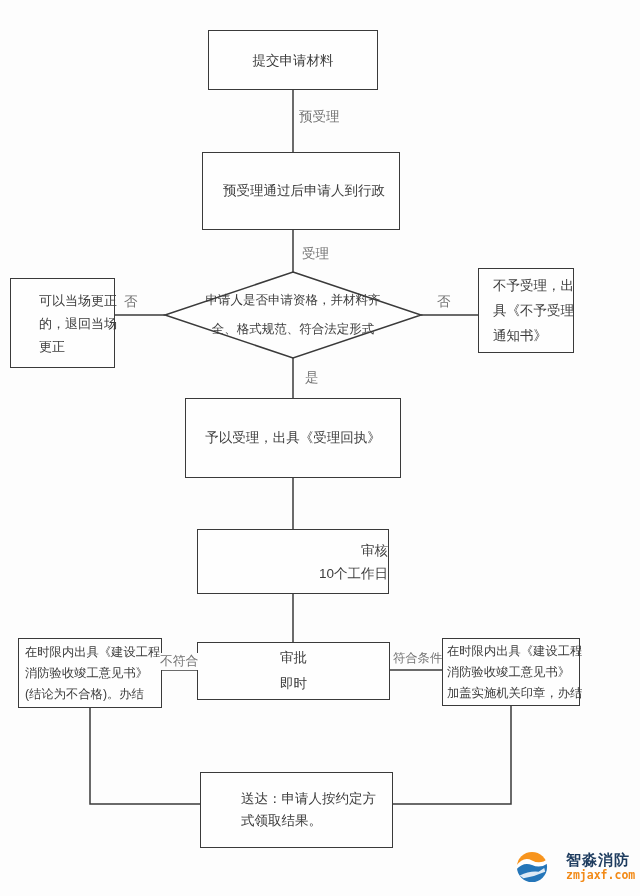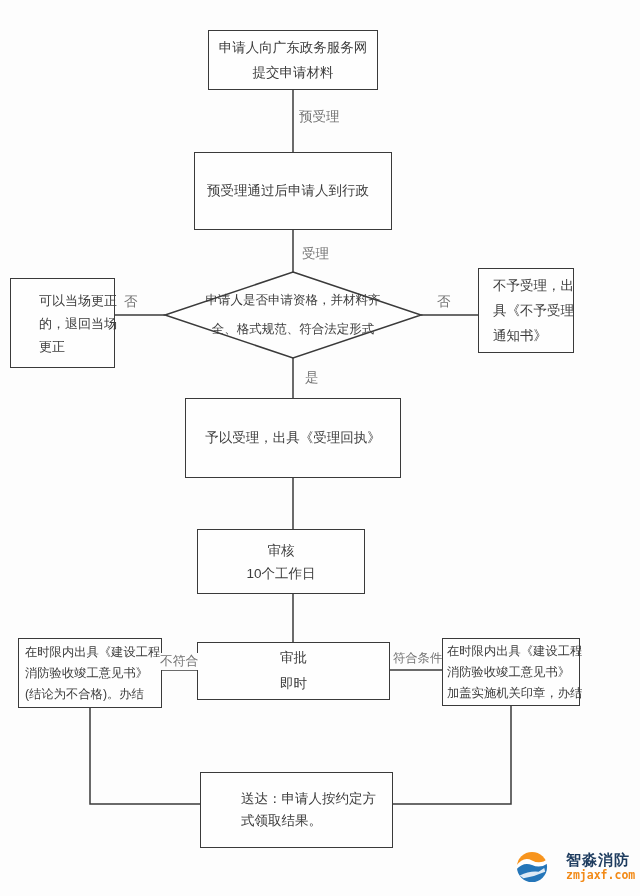--- a/index.html
+++ b/index.html
@@ -10,26 +10,26 @@
   svg.wires{position:absolute;left:0;top:0;width:640px;height:896px;}
   .box{
     position:absolute;background:#fefefe;border:1.5px solid #3a3a3a;
     box-sizing:border-box;display:flex;flex-direction:column;justify-content:center;
   }
   .box .ln{white-space:nowrap;}
   .elabel{position:absolute;white-space:nowrap;font-size:13.5px;color:#737373;}
 
   
   #n-submit-online{left:208px;top:30px;width:170px;height:60px;font-size:13.5px;line-height:25px;text-align:center;}
-  #n-submit-paper{left:194px;top:152px;width:198px;height:78px;font-size:13.5px;line-height:30px;padding-left:12px;}
+  #n-submit-paper{left:202px;top:152px;width:198px;height:78px;font-size:13.5px;line-height:30px;padding-left:20px;}
   #t-decision{position:absolute;left:165px;top:286px;width:256px;text-align:center;font-size:12.5px;line-height:29px;}
   #n-correct{left:10px;top:278px;width:105px;height:90px;font-size:13px;line-height:23px;padding-left:28px;}
   #n-reject{left:478px;top:268px;width:96px;height:85px;font-size:13.5px;line-height:25px;padding-left:14px;}
   #n-accept{left:185px;top:398px;width:216px;height:80px;font-size:13.5px;text-align:center;}
-  #n-review{left:197px;top:529px;width:168px;height:65px;font-size:13.5px;line-height:23px;text-align:center;}
+  #n-review{left:197px;top:529px;width:192px;height:65px;font-size:13.5px;line-height:23px;text-align:center;align-items:flex-end;}
   #n-approve{left:197px;top:642px;width:193px;height:58px;font-size:13.5px;line-height:26px;text-align:center;}
   #n-fail{left:18px;top:638px;width:144px;height:70px;font-size:12.3px;line-height:21px;padding-left:6px;}
   #n-pass{left:442px;top:638px;width:138px;height:68px;font-size:12.3px;line-height:21px;padding-left:4px;}
   #n-deliver{left:200px;top:772px;width:193px;height:76px;font-size:13.5px;line-height:22px;padding-left:40px;}
 
   
   #l-pre-accept{left:299px;top:108px;}
   #l-accept{left:302px;top:245px;}
   #l-no-left{left:124px;top:293px;}
   #l-no-right{left:437px;top:293px;}
@@ -57,21 +57,20 @@
     <line x1="293" y1="478" x2="293" y2="529"></line>
     <line x1="293" y1="594" x2="293" y2="642"></line>
     <line x1="197" y1="670" x2="162" y2="670"></line>
     <line x1="390" y1="670" x2="442" y2="670"></line>
     <polyline points="90,708 90,804 200,804"></polyline>
     <polyline points="511,706 511,804 393,804"></polyline>
     <polygon points="293,272 421,315 293,358 165,315" fill="#fefefe"></polygon>
   </svg>
 
   <div class="box" id="n-submit-online">
-    <div class="ln">申请人向广东政务服务网</div>
     <div class="ln">提交申请材料</div>
   </div>
 
   <div class="box" id="n-submit-paper">
     <div class="ln">预受理通过后申请人到行政</div>
   </div>
 
   <div id="t-decision">
     <div class="ln">申请人是否申请资格，并材料齐</div>
     <div class="ln">全、格式规范、符合法定形式</div>

